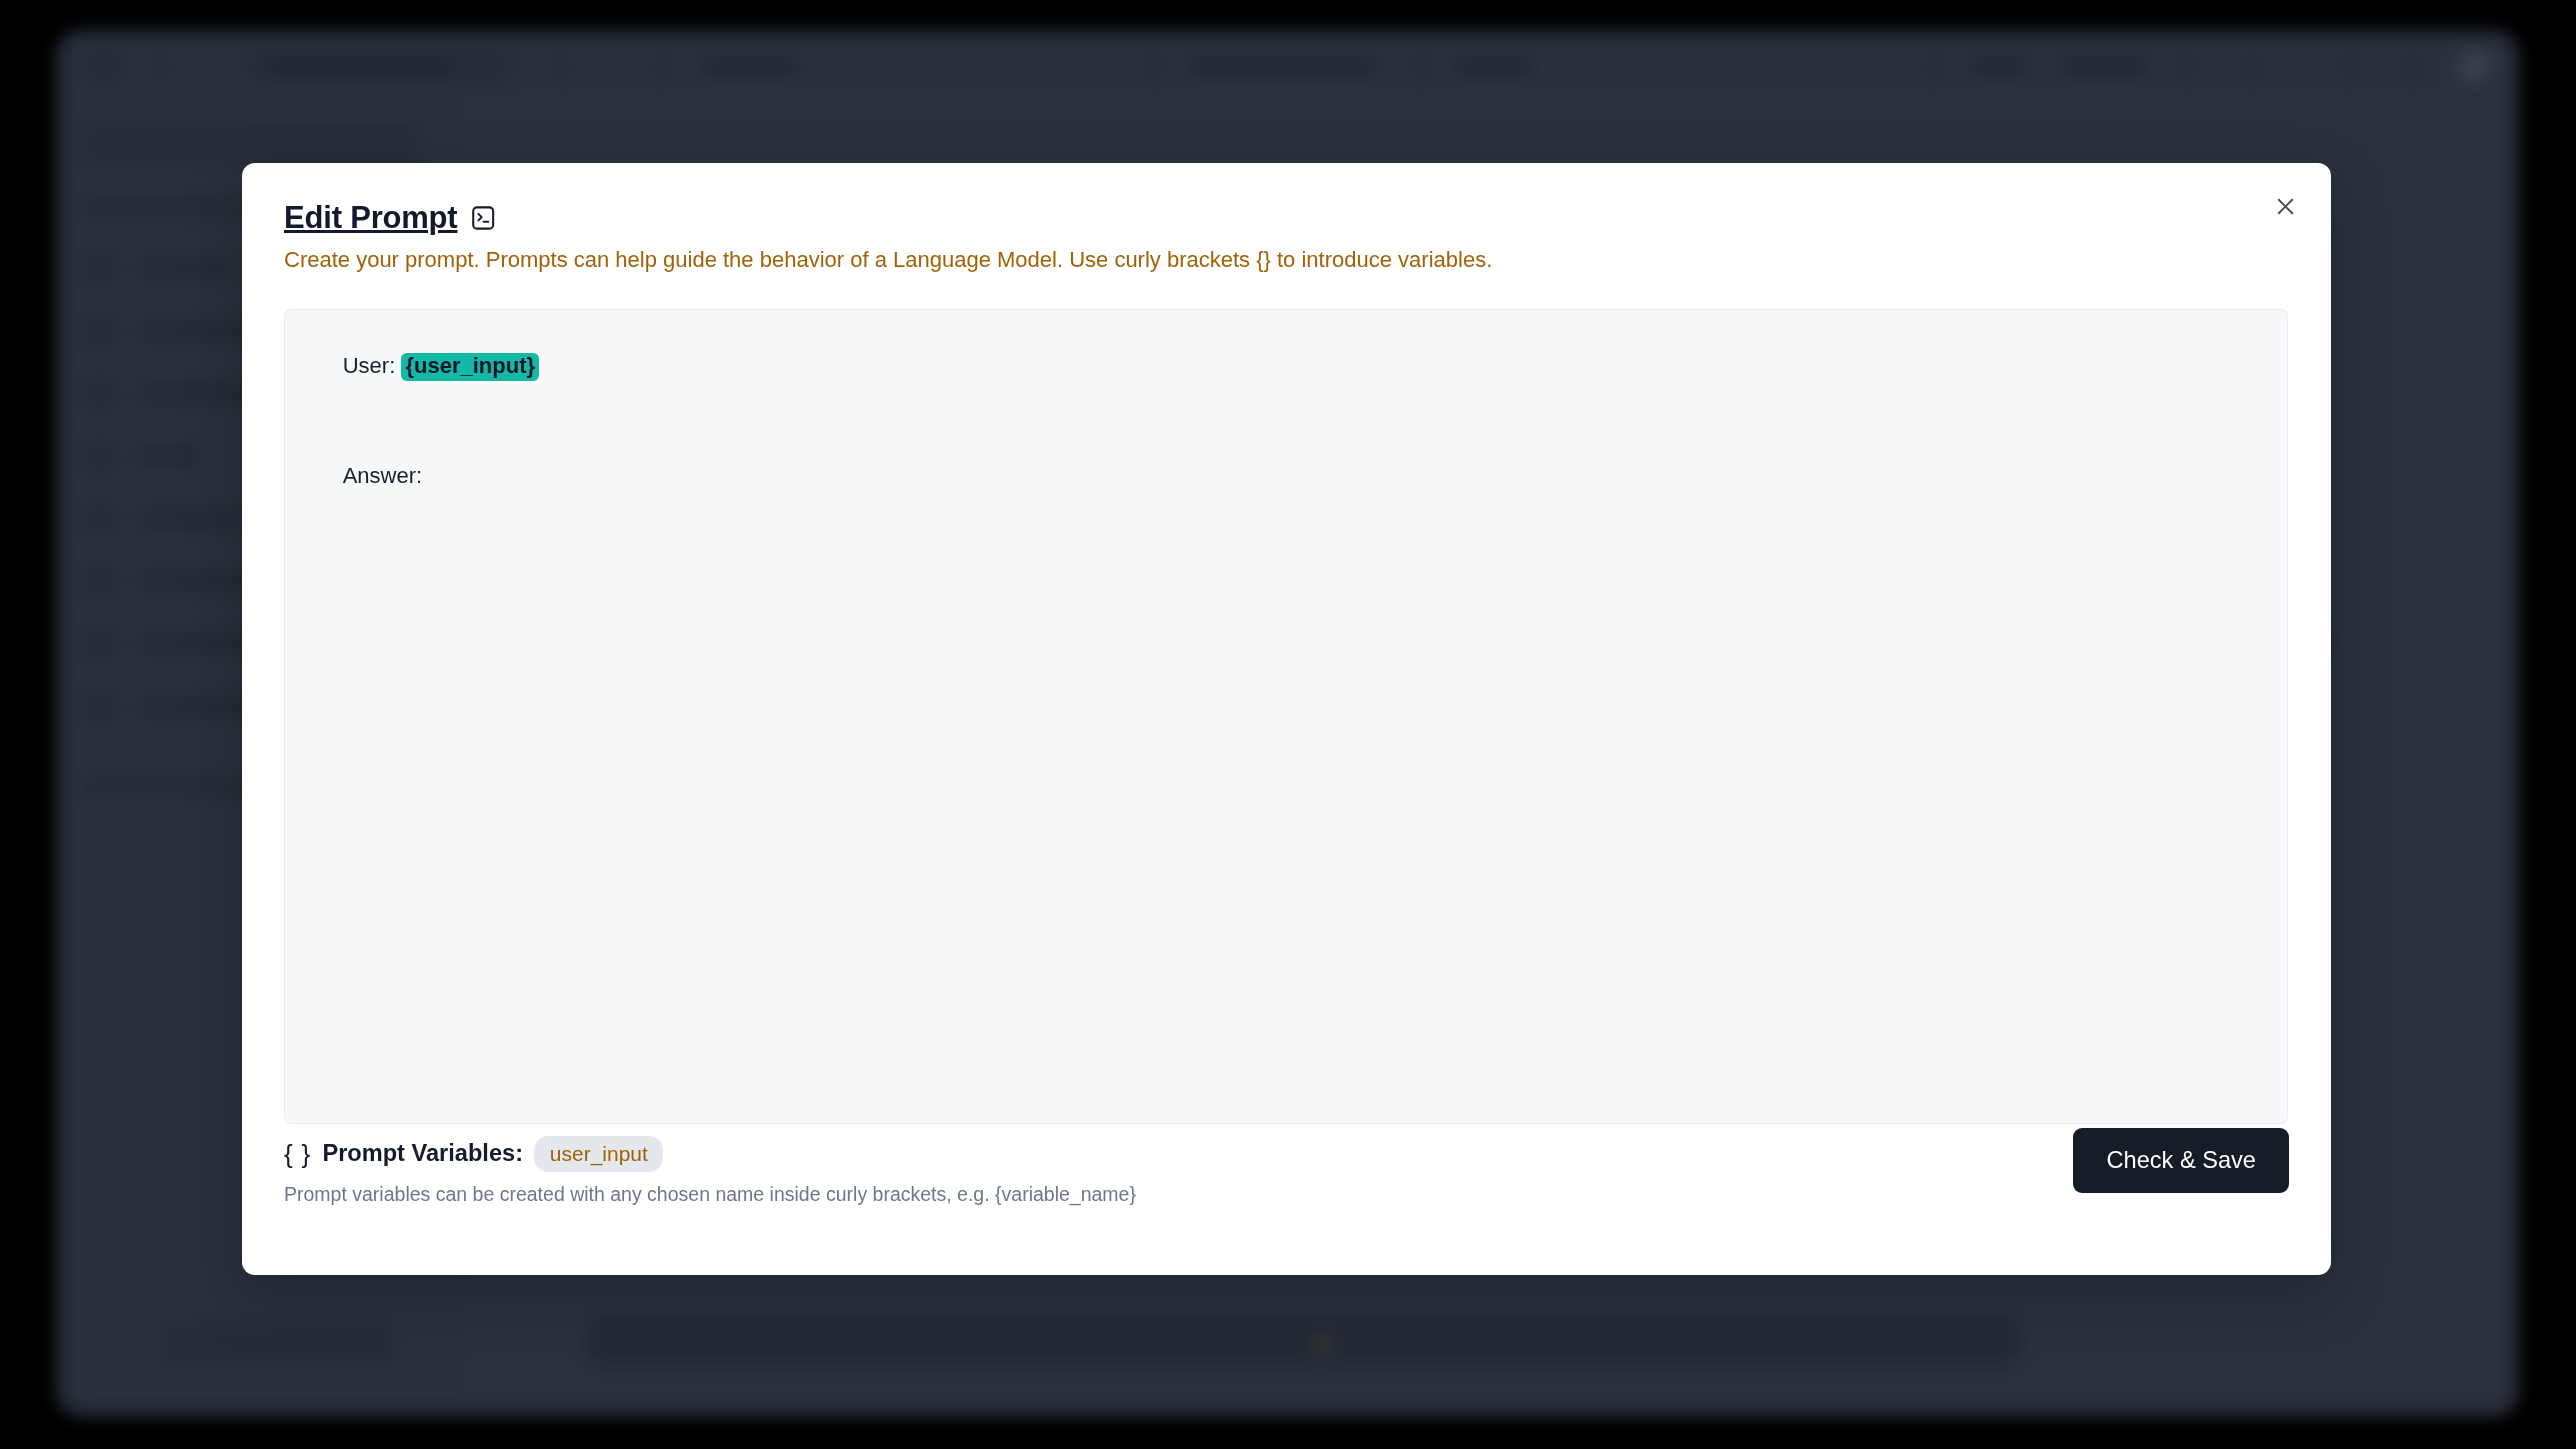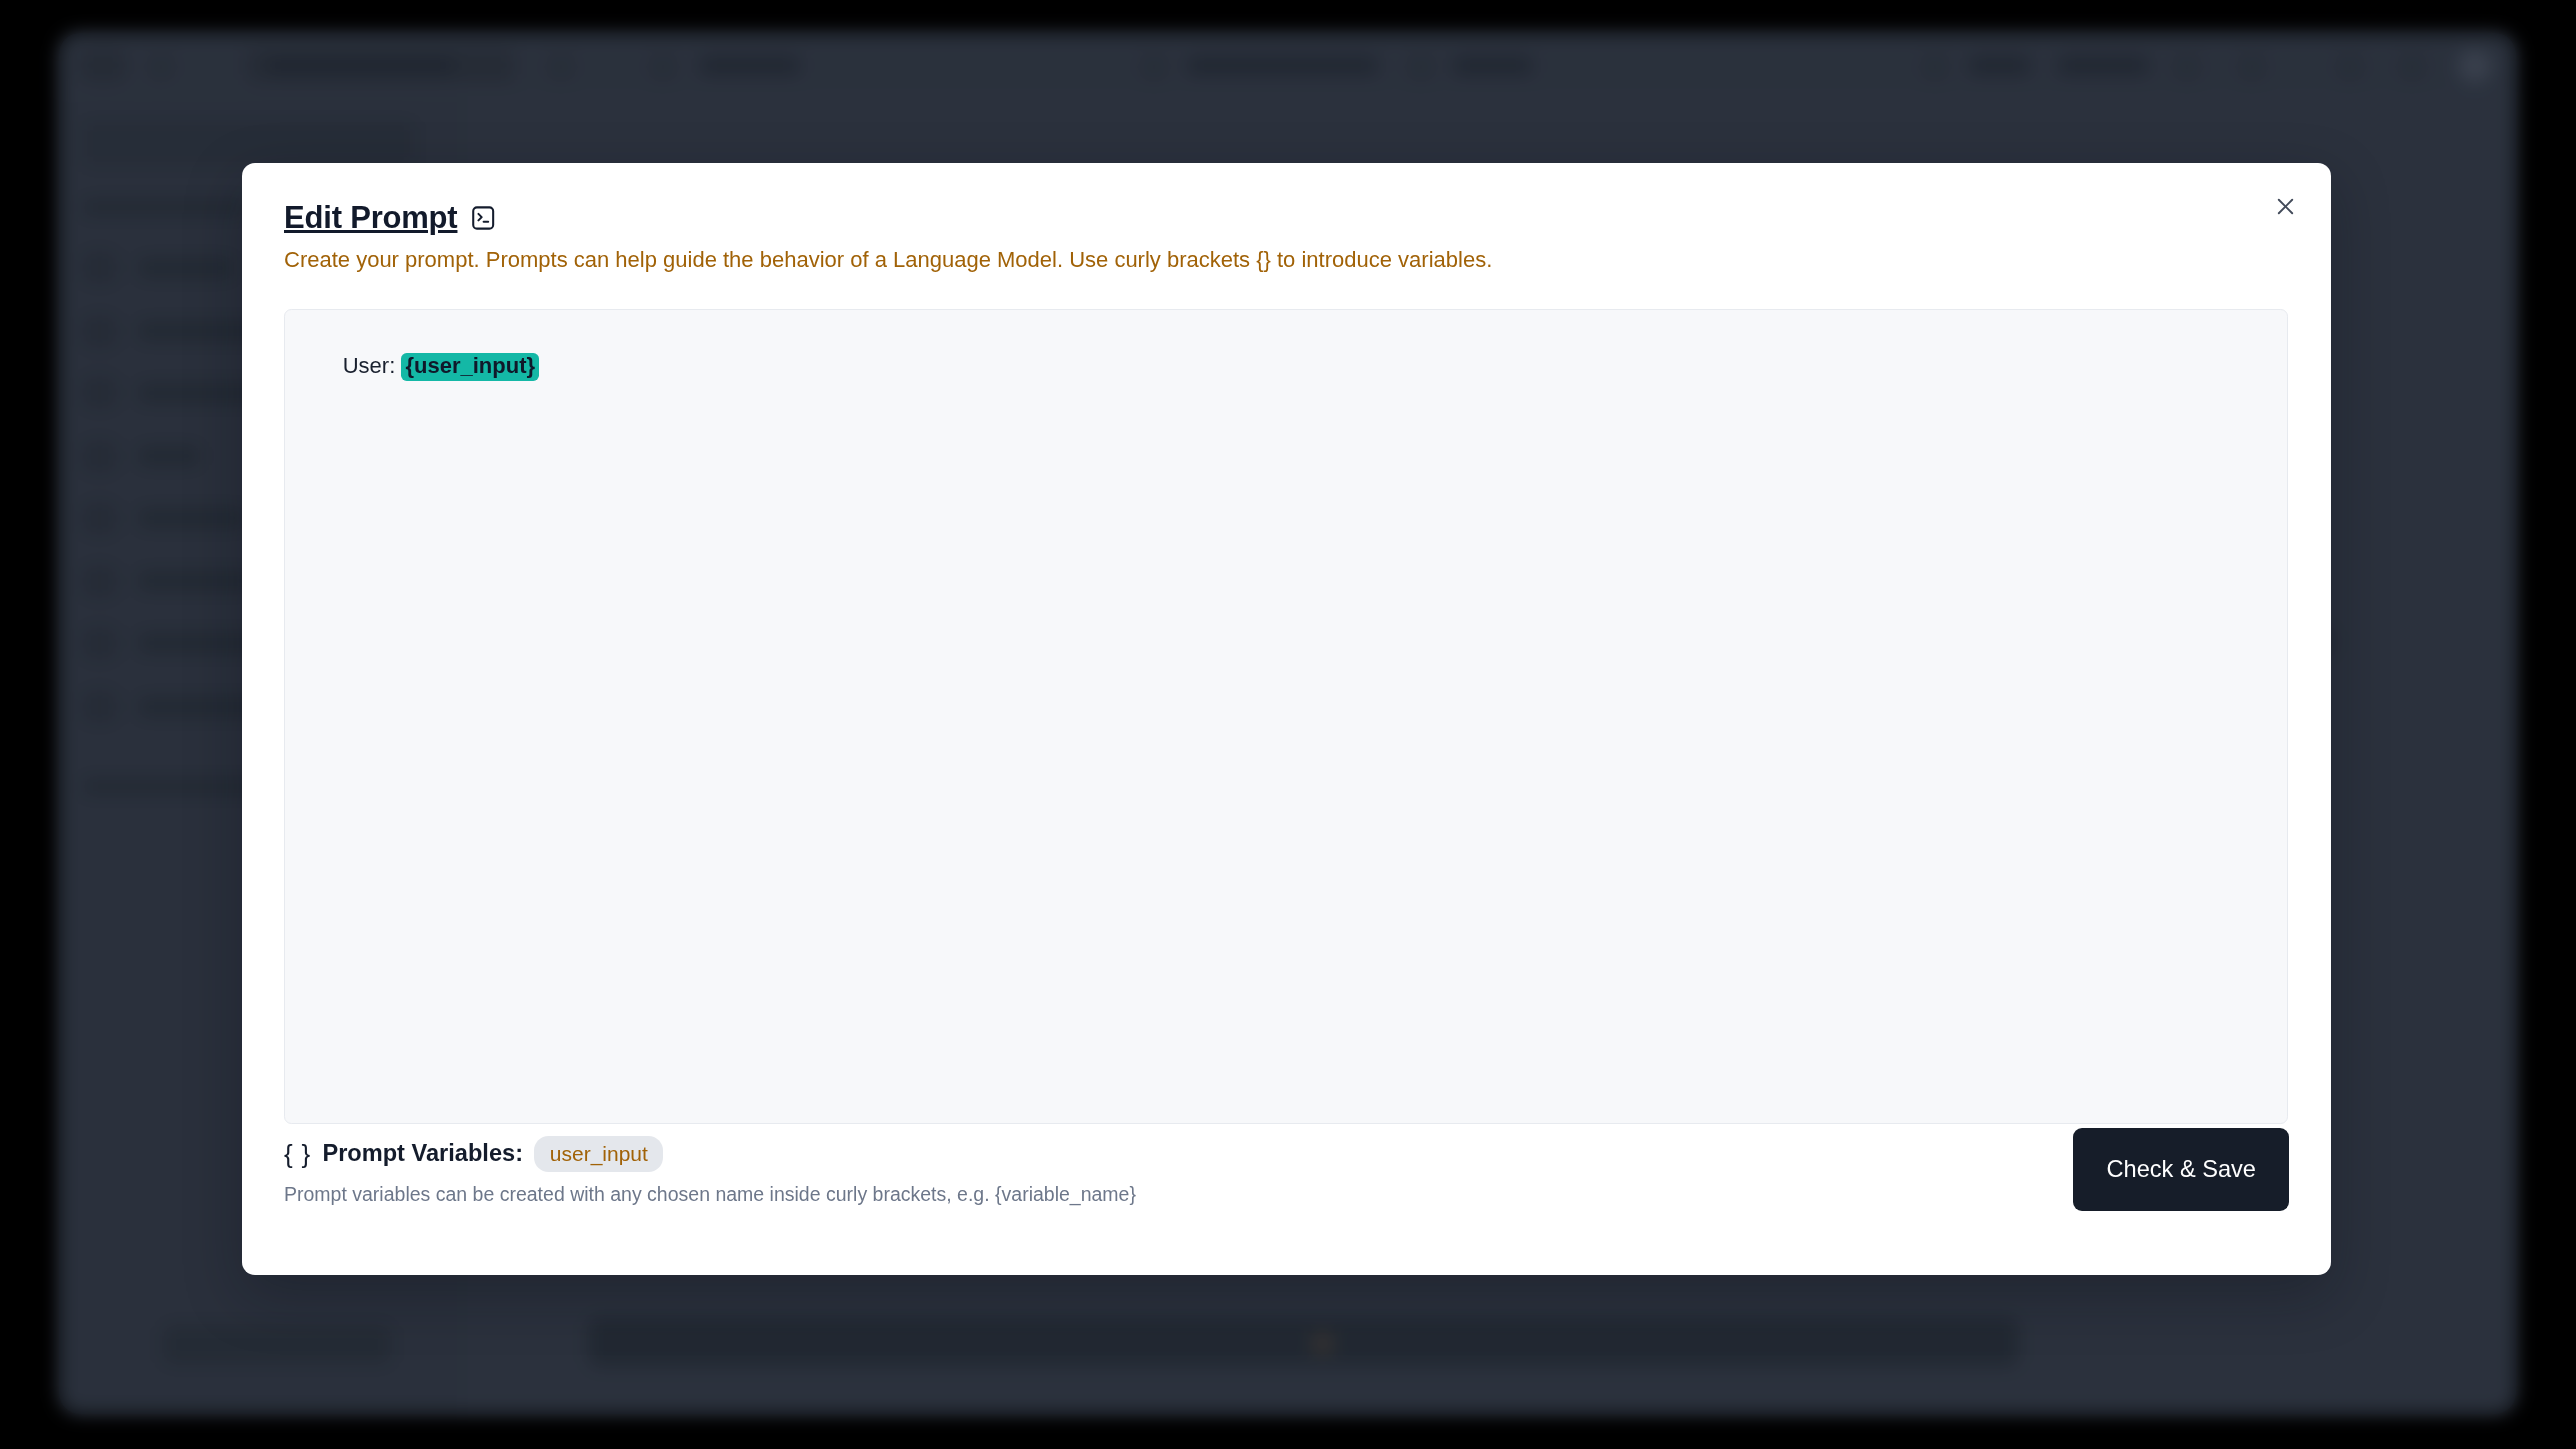--- a/index.html
+++ b/index.html
@@ -297,21 +297,21 @@
     position: absolute;
     right: 0;
     top: 0;
     background: #161d29;
     color: #ffffff;
     font-size: 23.6px;
     font-family: "Liberation Sans", sans-serif;
     border: none;
     border-radius: 9px;
     padding: 0 33px;
-    height: 83px;
+    height: 65px;
     cursor: pointer;
     white-space: nowrap;
   }
 </style>
 </head>
 <body>
 
 <div class="app-window">
 
   <div class="app-topbar">
@@ -401,20 +401,23 @@
         <line x1="11.4" y1="15.4" x2="15.6" y2="15.4"></line>
       </svg>
     </div>
     <div class="modal-subtitle">Create your prompt. Prompts can help guide the behavior of a Language Model. Use curly brackets {} to introduce variables.</div>
   </div>
 
   <div class="prompt-editor">
     <div class="prompt-line">
       <span>User: </span><span class="var-token">{user_input}</span>
     </div>
+    <div class="prompt-line">
+      <span>Answer:</span>
+    </div>
   </div>
 
   <div class="footer">
     <div class="vars-row">
       <span class="braces-icon">{ }</span>
       <span class="vars-label">Prompt Variables:</span>
       <span class="var-chip">user_input</span>
     </div>
     <div class="vars-help">Prompt variables can be created with any chosen name inside curly brackets, e.g. {variable_name}</div>
     <button class="save-btn">Check &amp; Save</button>

